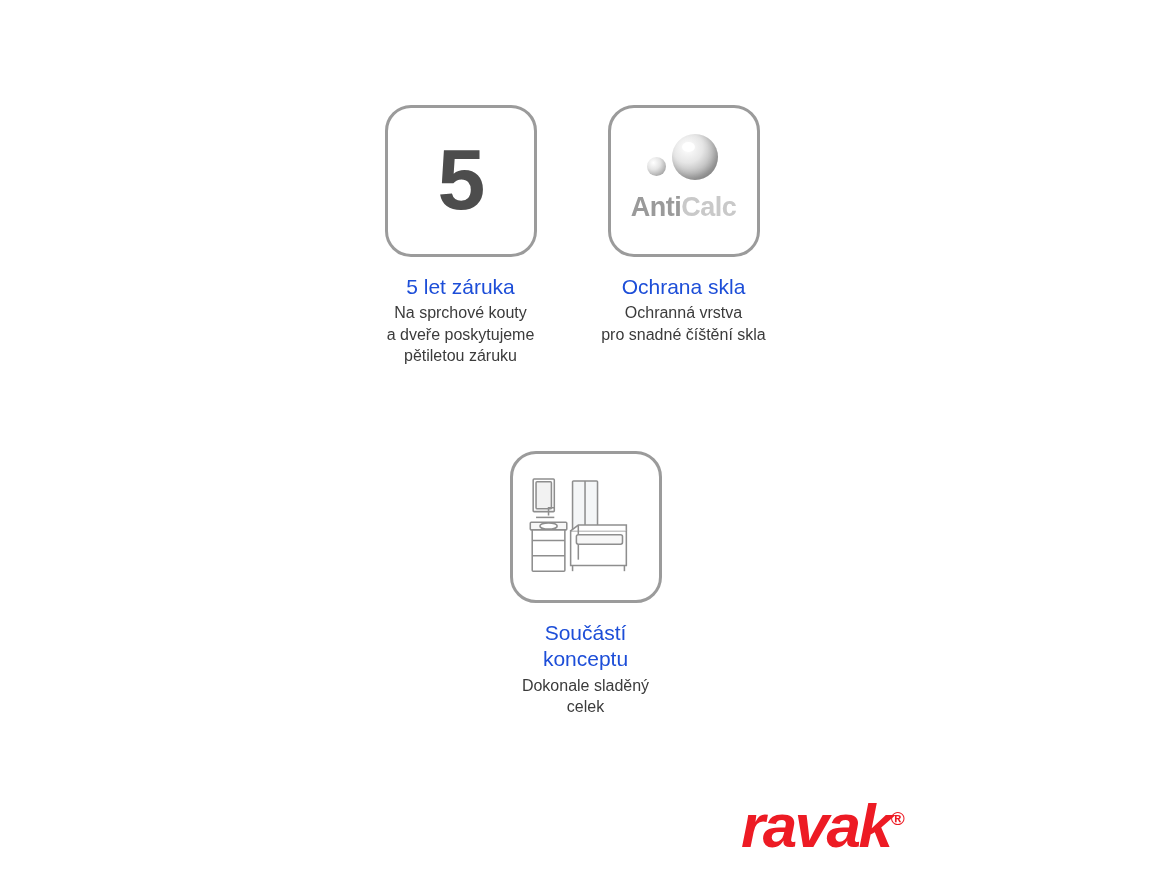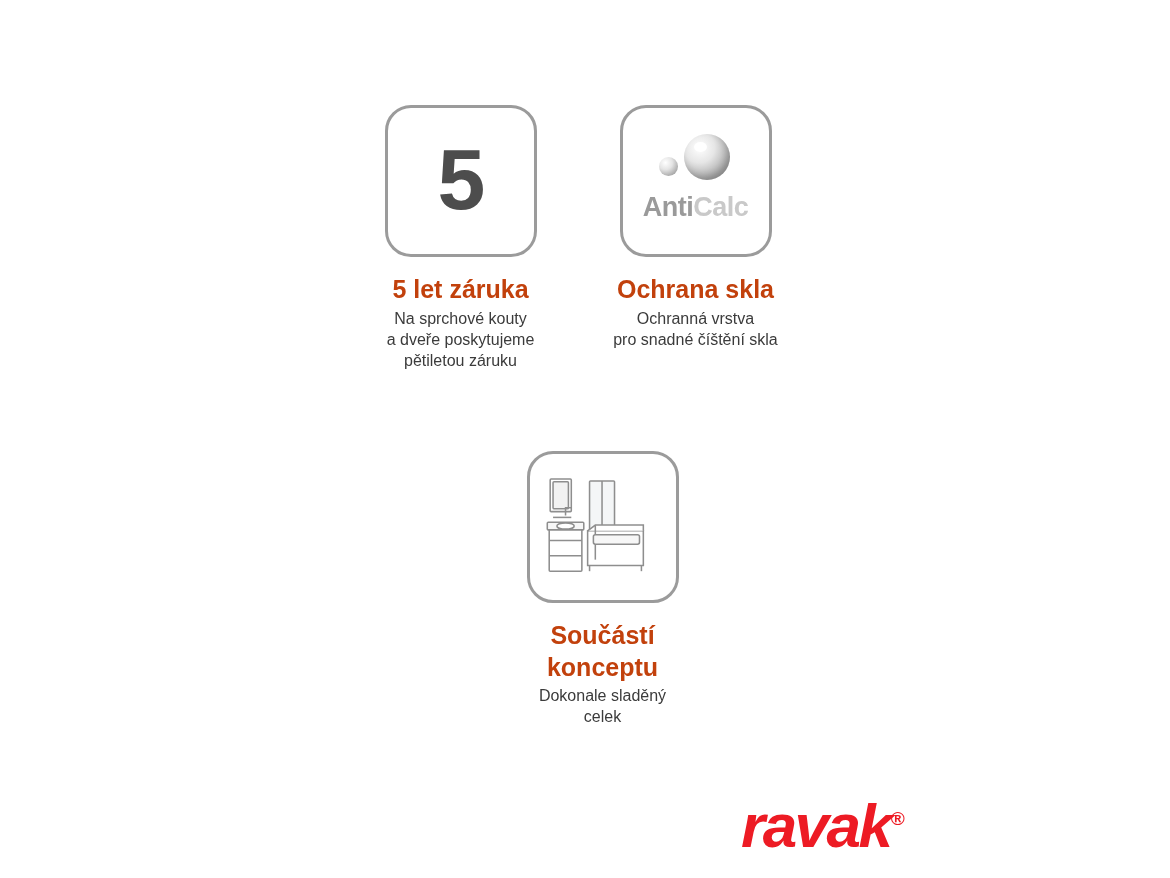--- a/index.html
+++ b/index.html
@@ -31,23 +31,23 @@
     width: 152px;
     height: 152px;
     border: 3px solid #9b9b9b;
     border-radius: 26px;
     background: #ffffff;
     margin: 0 auto;
     position: relative;
     box-sizing: border-box;
   }
   .feature-title {
-    font-size: 25px;
-    font-weight: bold;
-    color: #c2410c;
+    font-size: 21px;
+    font-weight: normal;
+    color: #1d4ed8;
     line-height: 1.26;
     margin-top: 17px;
   }
   .feature-desc {
     font-size: 16px;
     color: #3b3b3b;
     line-height: 1.33;
     margin-top: 2px;
   }
 
@@ -140,36 +140,36 @@
   <div class="feature" style="left:353px; top:105px; width:215px;">
     <div class="icon-box">
       <div class="numeral">5</div>
     </div>
     <div class="feature-title">5 let záruka</div>
     <div class="feature-desc" style="white-space:pre-line;">Na sprchové kouty
 a dveře poskytujeme
 pětiletou záruku</div>
   </div>
 
-  <div class="feature" style="left:588px; top:105px; width:215px;">
+  <div class="feature" style="left:576px; top:105px; width:215px;">
     <div class="icon-box">
       <div class="anticalc-wrap">
         <div class="droplet-small"></div>
         <div class="droplet-big"></div>
         <div class="anticalc-text">
           <span class="anti">Anti</span><span class="calc">Calc</span>
         </div>
       </div>
     </div>
     <div class="feature-title">Ochrana skla</div>
     <div class="feature-desc" style="white-space:pre-line;">Ochranná vrstva
 pro snadné číštění skla</div>
   </div>
 
-  <div class="feature" style="left:495px; top:451px; width:215px;">
+  <div class="feature" style="left:478px; top:451px; width:215px;">
     <div class="icon-box">
       <svg class="bathroom" viewBox="0 0 152 152">
         <g stroke="#8e8e8e" stroke-width="1.6" fill="#ffffff">
 
           <rect x="21" y="26" width="22" height="34" rx="1"></rect>
           <rect x="24" y="29" width="16" height="28" rx="1" fill="#f2f2f2"></rect>
 
           <line x1="24" y1="66" x2="43" y2="66"></line>
 
           <rect x="20" y="78" width="34" height="44" rx="1"></rect>

